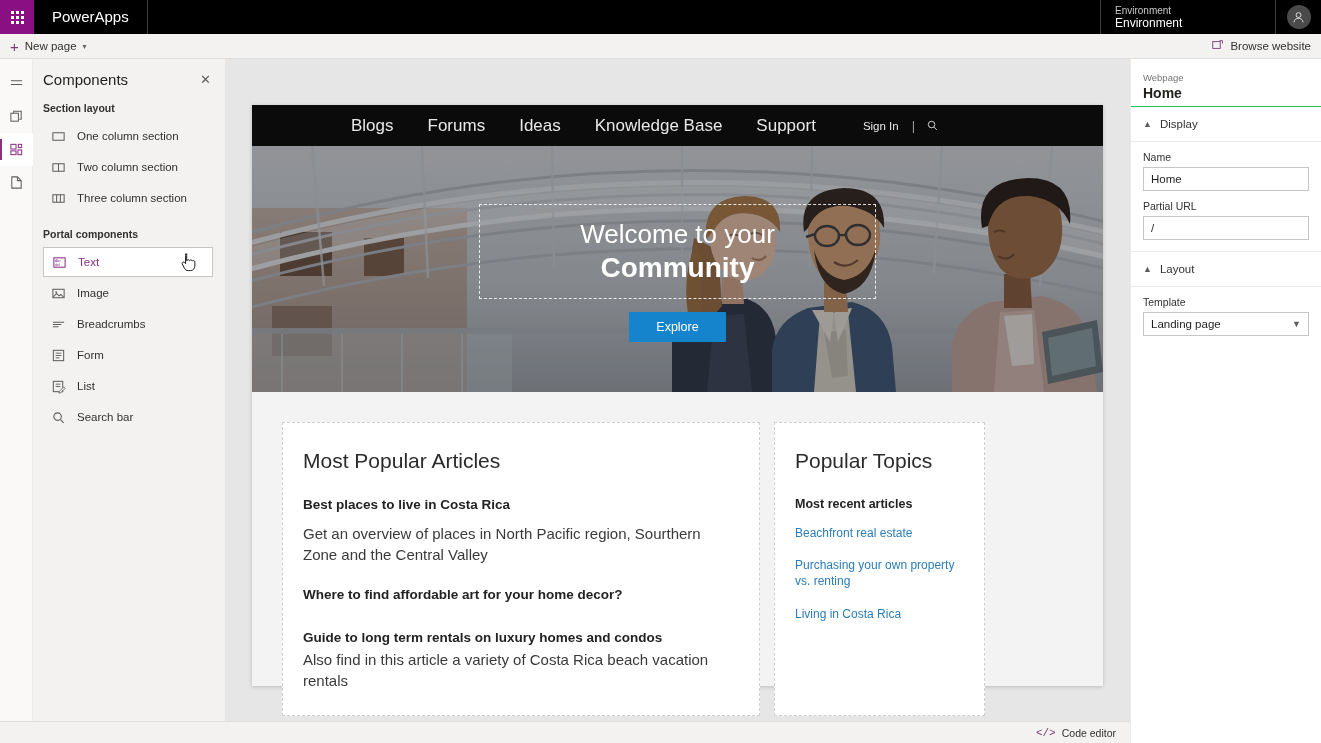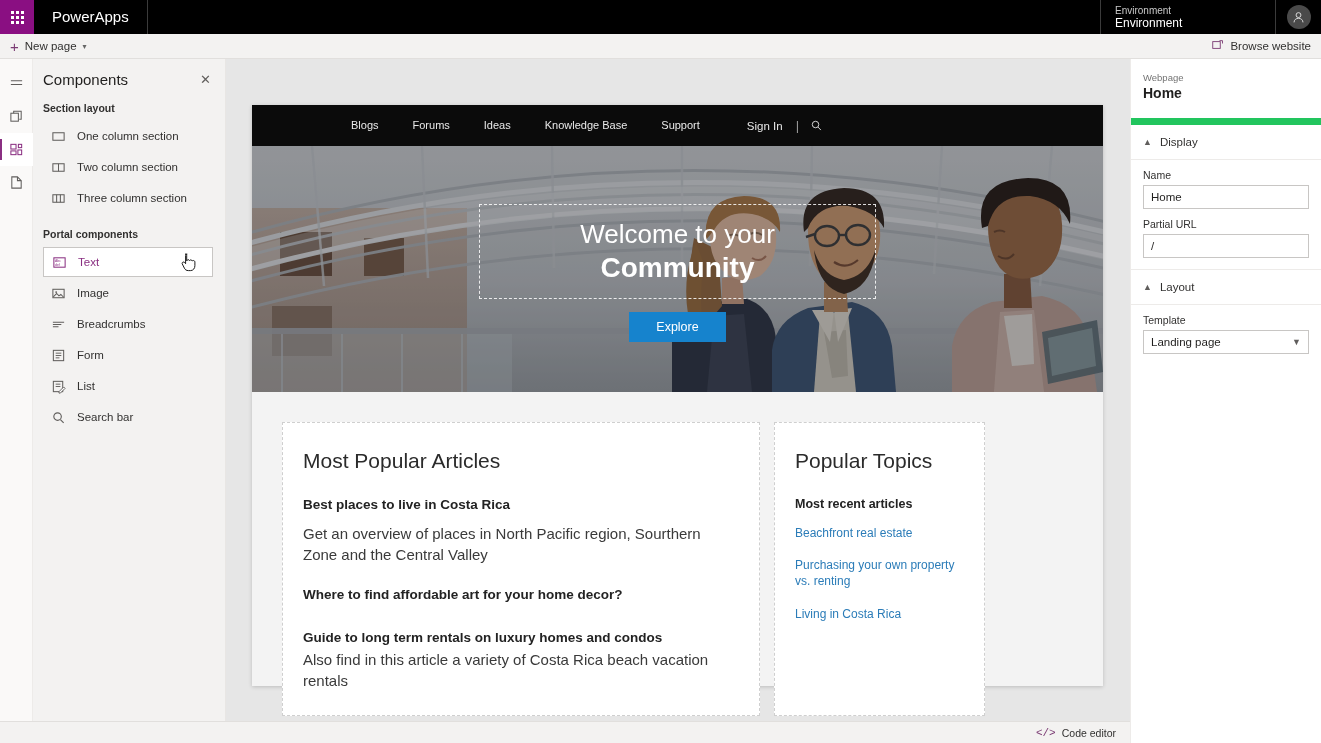--- a/index.html
+++ b/index.html
@@ -133,21 +133,21 @@
     border: 2px solid #ffffff; position: relative;
     display:flex; align-items:center; justify-content:center;
   }
   .logo-mark::after {
     content:""; width: 7px; height: 7px; border-radius: 50%;
     border: 2px solid #ffffff;
   }
   .logo-text { color: #ffffff; font-size: 15px; letter-spacing: .1px; }
   .site-nav { display: flex; align-items: center; gap: 0; margin-left: 22px; }
   .site-nav a {
-    color: #e8e8e8; font-size: 11px; text-decoration: none;
+    color: #e8e8e8; font-size: 17px; text-decoration: none;
     padding: 0 17px; line-height: 41px; cursor: pointer;
   }
   .nav-right { display:flex; align-items:center; gap:0; margin-left: 22px; }
   .nav-right a { color:#e8e8e8; font-size:11.5px; text-decoration:none; padding: 0 8px; cursor:pointer;}
   .nav-sep { color:#9a9a9a; font-size: 13px; padding: 0 5px; }
 
   
   .hero {
     position: relative; height: 246px; overflow: hidden;
     background: #15803d;
@@ -190,21 +190,21 @@
   .topic-link {
     display: block; font-size: 12px; color: #2b7cb8; text-decoration: none;
     margin-bottom: 16px; line-height: 1.35; cursor: pointer;
   }
 
   
   .props {
     position: absolute; top: 59px; left: 1130px; width: 191px; height: 684px;
     background: #ffffff; border-left: 1px solid #edebe9;
   }
-  .props-head { padding: 12px 12px 16px 12px; border-bottom: 7px solid #22c55e; }
+  .props-head { padding: 12px 12px 4px 12px; border-bottom: 1px solid #22c55e; }
   .props-kicker { font-size: 9.5px; color: #737373; line-height: 13px; }
   .props-title { font-size: 14px; color: #201f1e; font-weight: 600; line-height: 18px; }
   .sec-head {
     display: flex; align-items: center; gap: 8px;
     padding: 11px 12px; font-size: 11.5px; color: #323130;
     border-bottom: 1px solid #edebe9; cursor: pointer;
   }
   .caret { font-size: 9px; color: #605e5c; }
   .field { padding: 9px 12px 0 12px; }
   .field-label { font-size: 10.5px; color: #323130; margin-bottom: 4px; }

